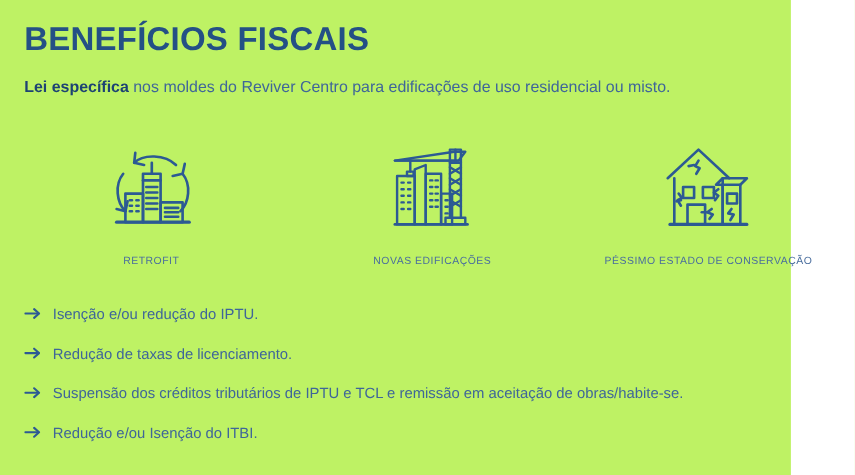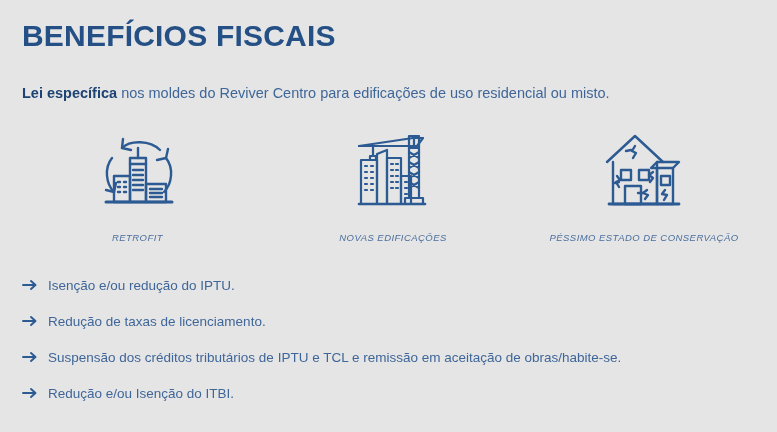--- a/index.html
+++ b/index.html
@@ -12,64 +12,63 @@
     overflow: hidden;
   }
 
   body {
     font-family: "Liberation Sans", sans-serif;
     -webkit-font-smoothing: antialiased;
   }
 
   .slide {
     position: relative;
-    width: 777px;
+    width: 719px;
     height: 432px;
-    background: #e5e5e5;
+    background: #bef264;
     padding: 0;
   }
 
   
   .page-title {
     position: absolute;
     left: 22px;
     top: 20px;
     font-size: 30px;
     font-weight: 700;
     letter-spacing: 0.2px;
     color: #245085;
     line-height: 1.05;
     white-space: nowrap;
   }
 
   
   .subtitle {
     position: absolute;
     left: 22px;
-    top: 84px;
+    top: 71px;
     font-size: 14.5px;
     line-height: 1.25;
     color: #3f6699;
     white-space: nowrap;
   }
   .subtitle .strong {
     font-weight: 700;
     color: #1d4373;
   }
 
   
   .icon-row {
     position: absolute;
     left: 0;
     top: 128px;
     width: 777px;
     height: 120px;
     display: flex;
     align-items: flex-start;
-    font-style: italic;
   }
   .icon-cell {
     position: relative;
     display: flex;
     flex-direction: column;
     align-items: center;
   }
   .icon-cell.cell-1 { width: 275px; }
   .icon-cell.cell-2 { width: 236px; }
   .icon-cell.cell-3 { width: 266px; justify-content: space-between; }

